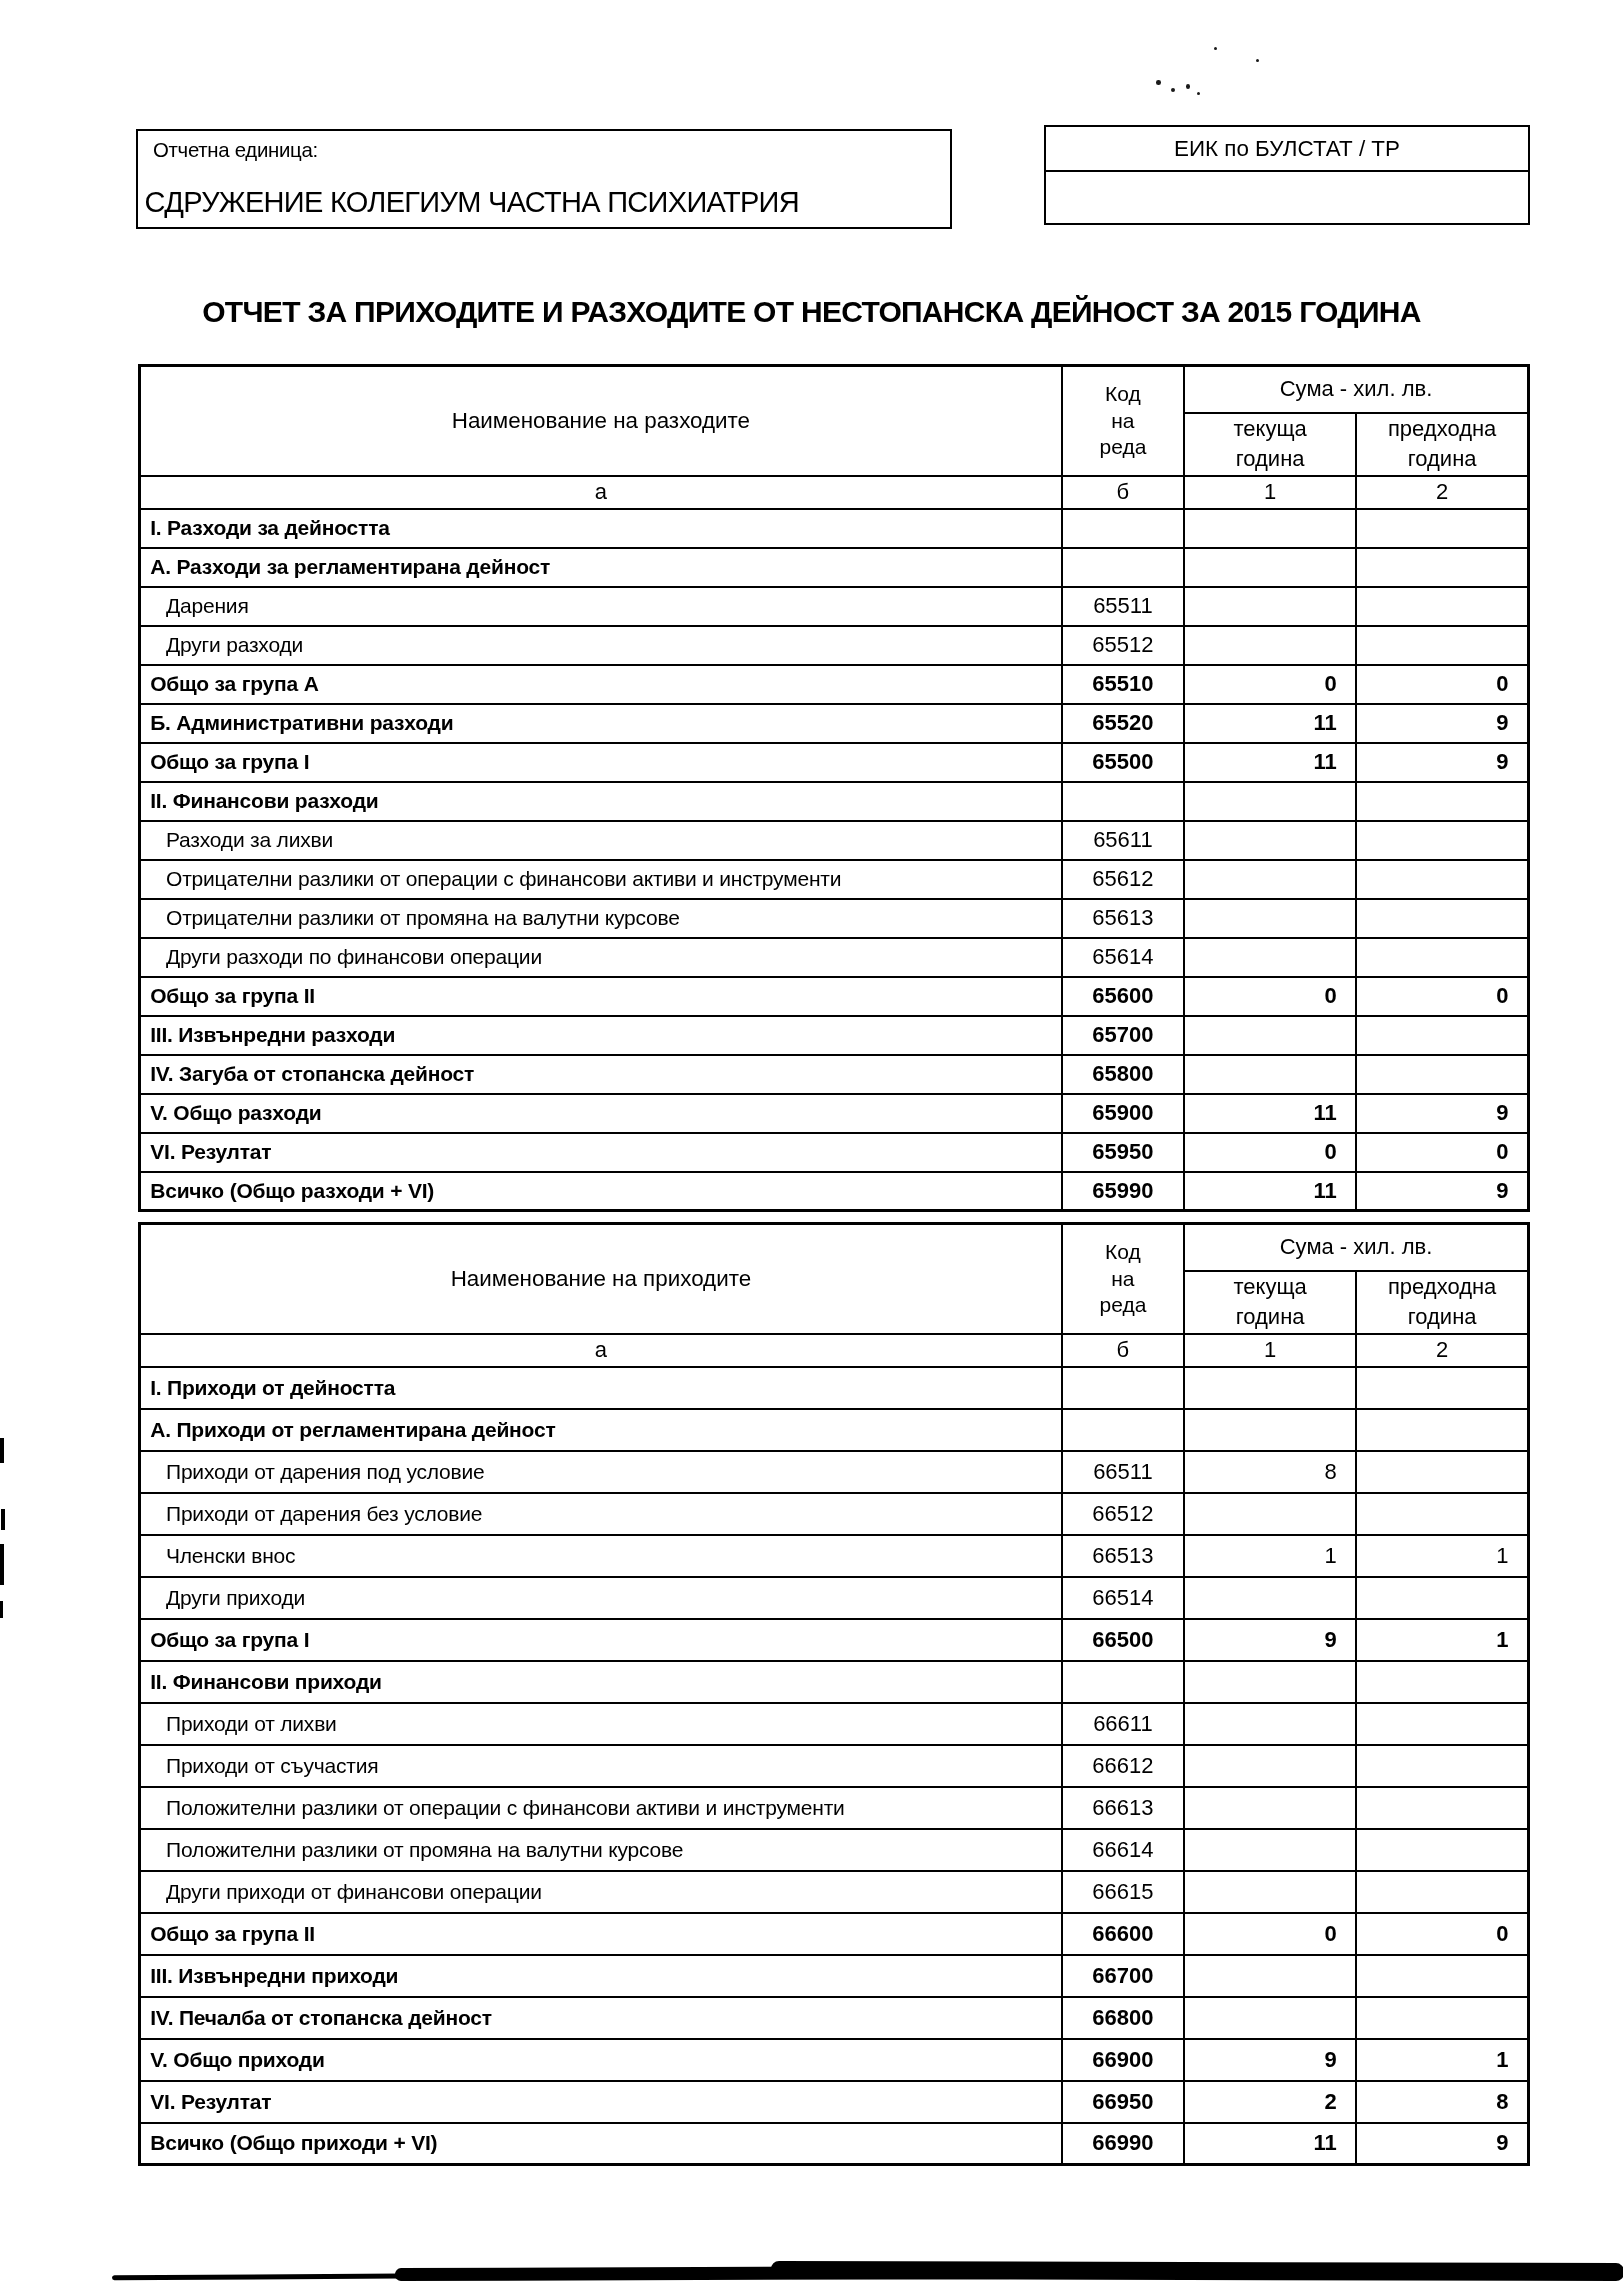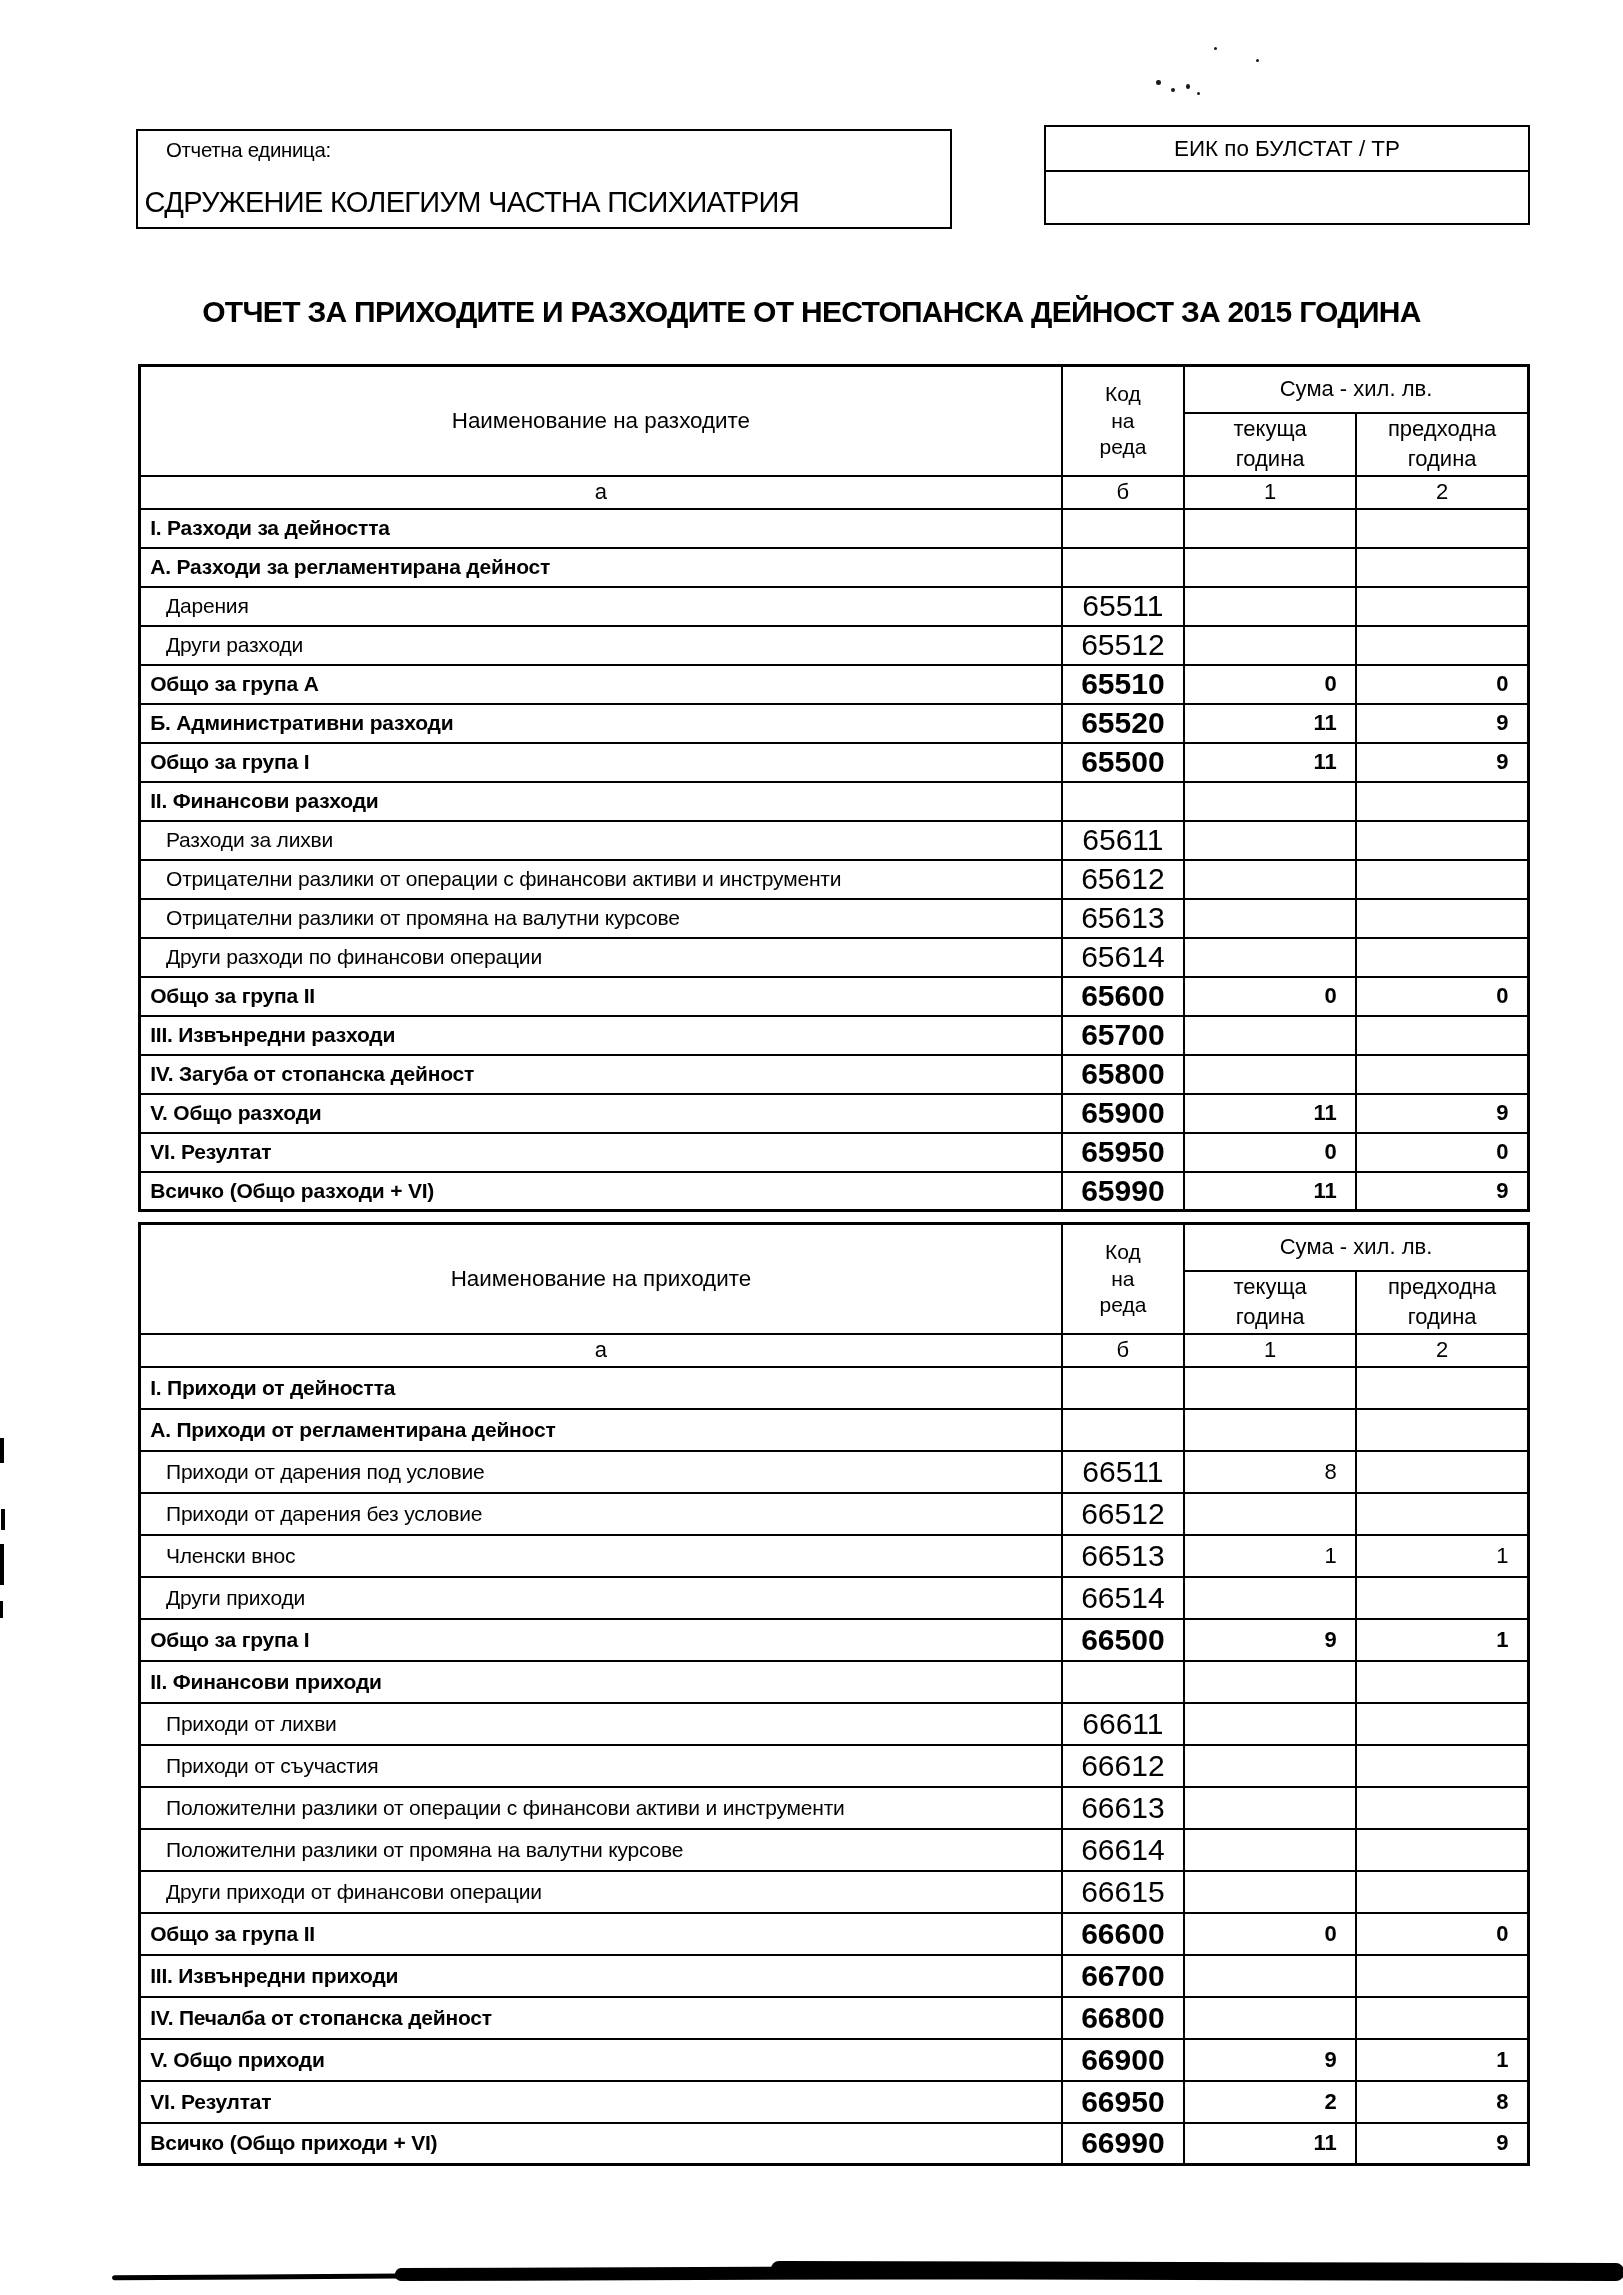--- a/index.html
+++ b/index.html
@@ -16,21 +16,21 @@
   
   .unit-box {
     position: absolute;
     left: 136px; top: 129px;
     width: 816px; height: 100px;
     border: 2.6px solid #000;
     box-sizing: border-box;
   }
   .unit-label {
     position: absolute;
-    left: 28px; top: 8px;
+    left: 15px; top: 8px;
     font-size: 20.4px;
     letter-spacing: -0.3px;
   }
   .unit-name {
     position: absolute;
     left: 6.6px; bottom: 8px;
     font-size: 29px;
     letter-spacing: -0.7px;
     white-space: nowrap;
   }
@@ -99,21 +99,21 @@
   #expenses-table tbody tr { height: 39px; }
   #incomes-table  tbody tr { height: 42px; }
 
   .doc-table td.label {
     font-size: 21px;
     text-align: left;
     padding-left: 25px;
     letter-spacing: -0.2px;
     white-space: nowrap;
   }
-  .doc-table td.code { text-align: center; font-size: 30px; margin-top: 24px; }
+  .doc-table td.code { text-align: center; font-size: 22px; margin-top: 24px; }
   .doc-table td.num  { text-align: right; padding-right: 18.4px; font-size: 22px; }
   .doc-table tr.bold td { font-weight: 700; }
   .doc-table tr.bold td.label { padding-left: 9.2px; }
 
   
   .artifact { position: absolute; background: #000; }
   .speck { position: absolute; background: #1a1a1a; border-radius: 50%; }
 </style>
 </head>
 <body>

